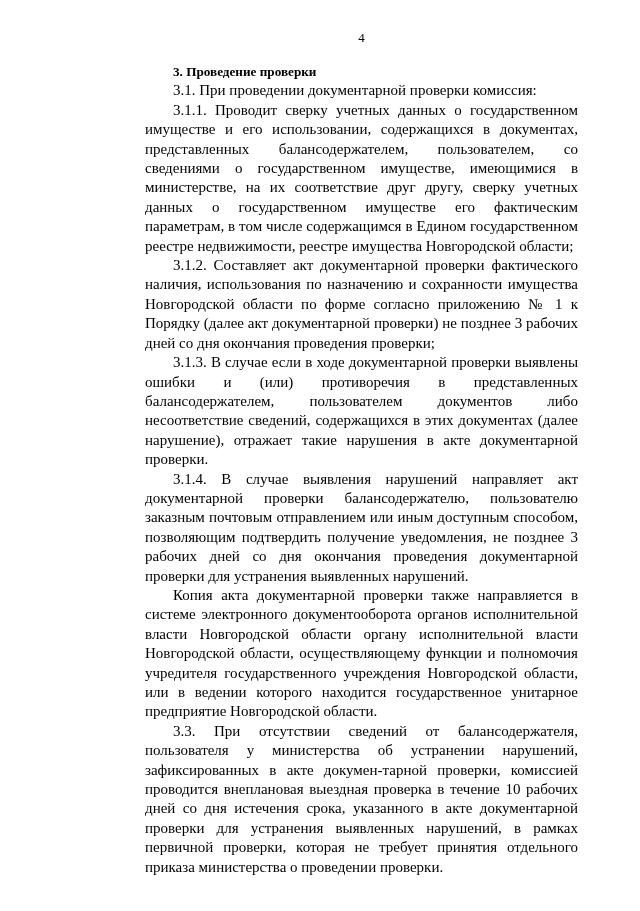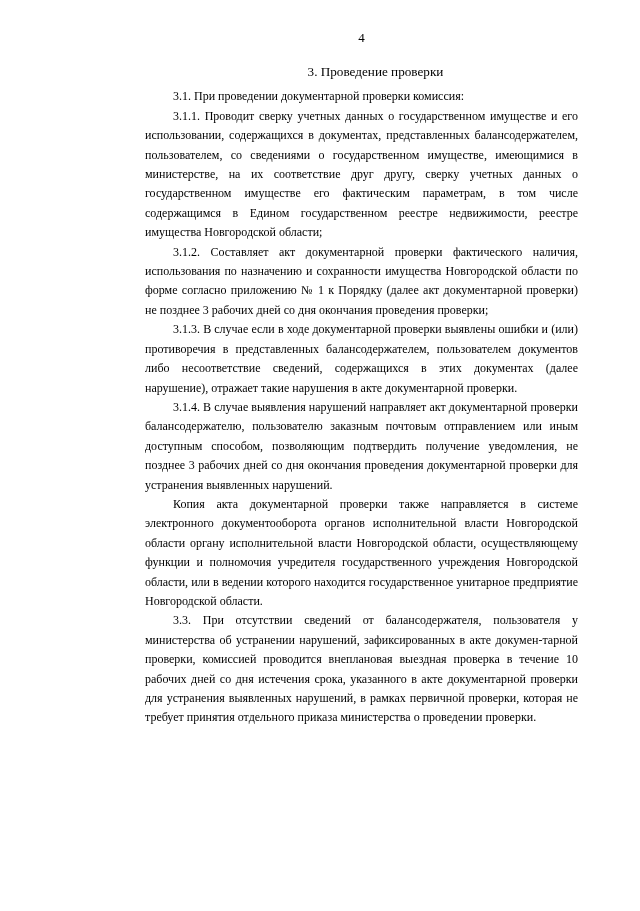--- a/index.html
+++ b/index.html
@@ -24,29 +24,28 @@
   }
   .page-number {
     text-align: center;
     font-size: 13px;
     line-height: 16px;
     margin: 0 0 16px 0;
     
     width: 100%;
   }
   .heading {
-    font-weight: normal;
+    font-weight: bold;
     font-size: 13.2px;
     line-height: 19.4px;
     text-indent: 28px;
-    margin: 6px;
-    text-align: center;
+    margin: 0;
   }
   .para {
-    font-size: 12px;
+    font-size: 15px;
     line-height: 19.4px;
     text-align: justify;
     text-indent: 28px;
     margin: 0;
     hyphens: manual;
   }
   .content-col {
     width: 433px;
   }
 </style>

